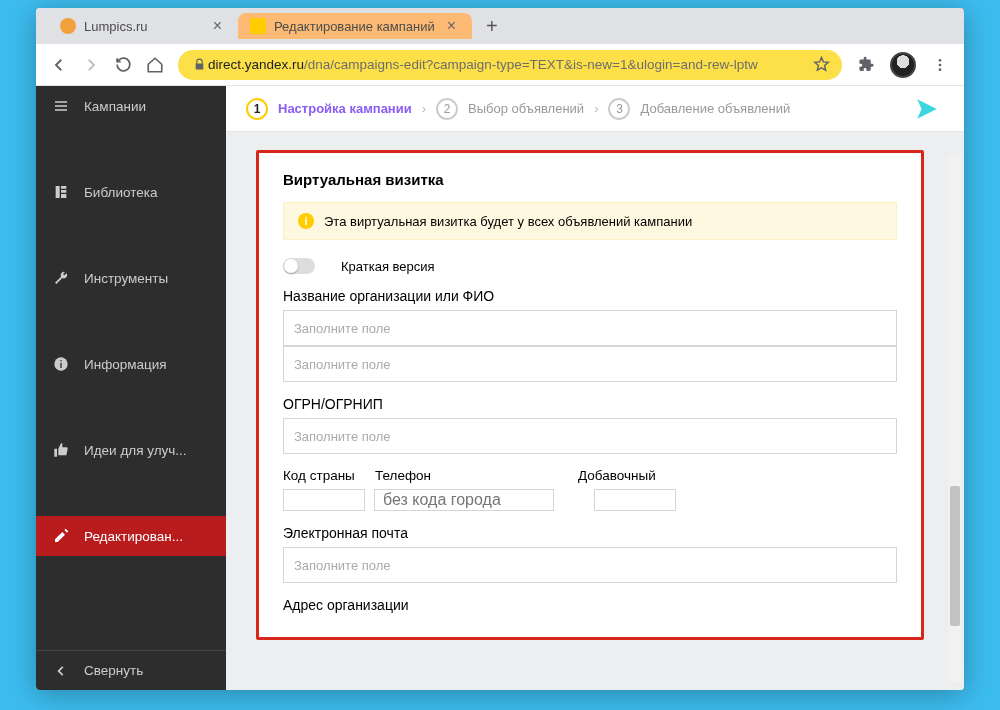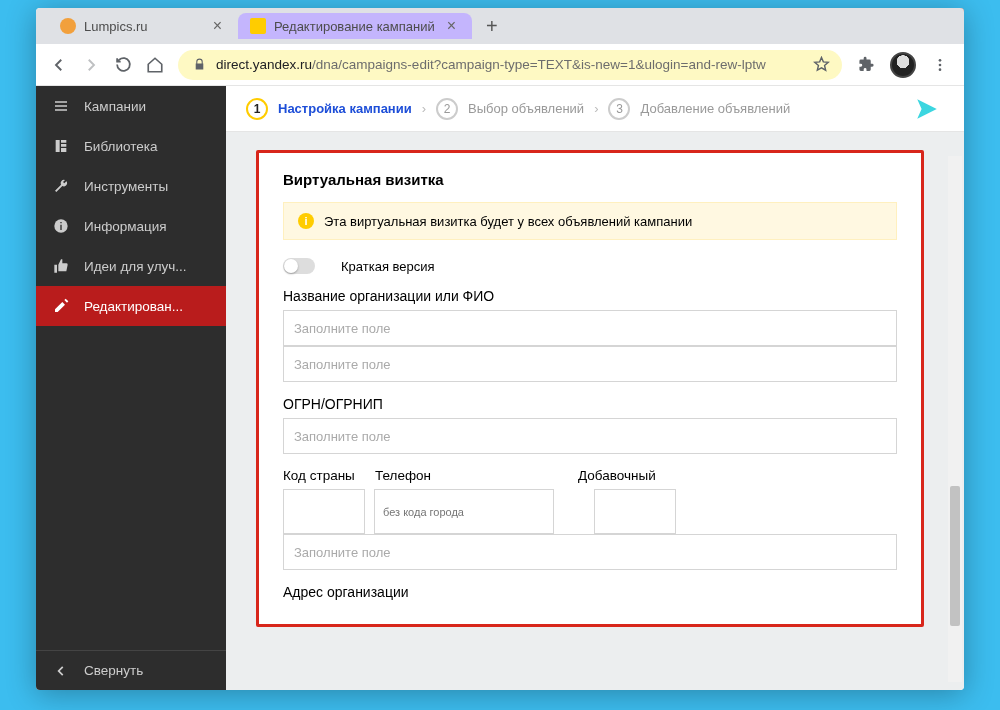--- a/index.html
+++ b/index.html
@@ -3,63 +3,63 @@
 <meta charset="utf-8">
 <style>
 * { box-sizing: border-box; margin: 0; padding: 0; }
 body { font-family: Arial, sans-serif; font-size: 13px; background: #3cbdef; width: 1000px; height: 710px; overflow: hidden; position: relative; }
 .win-frame { position: absolute; top: 8px; left: 36px; right: 36px; bottom: 20px; background: #fff; border-radius: 4px; box-shadow: 0 4px 30px rgba(0,0,0,.3); display: flex; flex-direction: column; overflow: hidden; }
 .win-ctrls { position: absolute; top: 0; right: 0; display: flex; }
 .win-btn { width: 46px; height: 28px; display: flex; align-items: center; justify-content: center; font-size: 14px; color: #555; cursor: pointer; }
 .win-btn.close { background: #d0412e; color: #fff; }
 .tab-strip { display: flex; align-items: center; background: #dfe1e5; height: 36px; padding-left: 12px; position: relative; }
 .tab { display: flex; align-items: center; gap: 8px; padding: 0 12px; height: 26px; min-width: 190px; background: #dfe1e5; color: #4c4c4c; border-radius: 8px 8px 0 0; cursor: pointer; }
-.tab.active { background: #c4b5fd; }
+.tab.active { background: #fdba74; }
 .tab-fav { width: 16px; height: 16px; border-radius: 50%; }
 .tab-close { margin-left: auto; color: #666; font-size: 16px; padding: 0 4px; }
 .new-tab { margin-left: 6px; font-size: 20px; color: #555; padding: 0 8px; cursor: pointer; }
 .addr-bar { display: flex; align-items: center; gap: 14px; height: 42px; padding: 0 14px; border-bottom: 1px solid #e5e5e5; background: #fff; }
 .nav-ico { width: 18px; color: #5f6368; cursor: pointer; display:flex; align-items:center; justify-content:center; }
-.url-pill { flex: 1; display: flex; align-items: center; gap: 8px; height: 30px; background: #fef9c3; border-radius: 15px; padding: 0 12px; justify-content: center; }
+.url-pill { flex: 1; display: flex; align-items: center; height: 30px; background: #fde047; border-radius: 15px; padding: 0 12px; justify-content: center; }
 .url-text { color: #202124; font-size: 13.5px; white-space: nowrap; overflow: hidden; }
 .url-host { color: #202124; }
 .url-path { color: #6d6d6d; }
 .ext-ico { width: 20px; height: 20px; display:flex; align-items:center; justify-content:center; color:#5f6368; }
 .avatar { width: 26px; height: 26px; border-radius: 50%; background: radial-gradient(circle at 50% 35%, #ddd 35%, #222 36%); border: 2px solid #444; }
 .page { flex: 1; display: flex; overflow: hidden; }
-.sidebar { width: 190px; background: #2d2d2d; color: #ccc; display: flex; flex-direction: column; }
+.sidebar { width: 190px; background: #2d2d2d; color: #ccc; display: flex; flex-direction: column; gap: 46px; }
 .side-item { display: flex; align-items: center; gap: 14px; padding: 12px 16px; cursor: pointer; font-size: 13.5px; white-space: nowrap; overflow: hidden; text-overflow: ellipsis; }
 .side-item.active { background: #b91c1c; color: #fff; }
 .side-ico { width: 18px; display:flex; align-items:center; justify-content:center; }
 .side-spacer { flex: 1; }
 .collapse { border-top: 1px solid #444; }
 .content-wrap { flex: 1; background: #eceeef; display: flex; flex-direction: column; position: relative; }
 .steps { background: #fff; height: 46px; display: flex; align-items: center; gap: 10px; padding: 0 20px; border-bottom: 1px solid #e5e5e5; }
 .step-num { width: 22px; height: 22px; border-radius: 50%; border: 2px solid #ccc; display: flex; align-items: center; justify-content: center; font-size: 12px; color: #999; }
 .step-num.curr { border-color: #ffcc00; color: #222; font-weight: bold; }
 .step-lbl { color: #999; }
-.step-lbl.curr { color: #1d4ed8; font-weight: bold; }
+.step-lbl.curr { color: #8b5cf6; font-weight: bold; }
 .step-sep { color: #bbb; }
 .send-btn { margin-left: auto; width: 34px; height: 34px; display:flex; align-items:center; justify-content:center; cursor:pointer; }
 .scroller { flex: 1; overflow: auto; padding: 18px 40px 18px 30px; }
 .card { background: #fff; border: 3px solid #d8261b; border-radius: 2px; padding: 18px 24px; }
 .card h3 { font-size: 15px; margin-bottom: 14px; }
 .notice { background: #fff8e1; border: 1px solid #fff0bf; padding: 10px 14px; display: flex; align-items: center; gap: 10px; margin-bottom: 18px; font-size: 13px; }
 .notice-ico { width: 16px; height: 16px; border-radius: 50%; background: #ffcc00; color: #fff; display:flex; align-items:center; justify-content:center; font-size: 11px; font-weight: bold; }
 .toggle-row { display: flex; align-items: center; gap: 26px; margin-bottom: 14px; }
 .toggle { width: 32px; height: 16px; background: #ddd; border-radius: 10px; position: relative; cursor: pointer; }
 .toggle::after { content: ''; width: 14px; height: 14px; background: #fff; border-radius: 50%; position: absolute; top: 1px; left: 1px; box-shadow: 0 1px 2px rgba(0,0,0,.3); }
 .fld-lbl { font-size: 14px; margin-bottom: 6px; margin-top: 14px; }
 .fld-lbl:first-of-type { margin-top: 0; }
 .txt-input { width: 100%; height: 36px; border: 1px solid #d5d5d5; padding: 0 10px; font-size: 13px; color: #333; }
 .txt-input::placeholder { color: #aaa; }
 .phone-row { display: flex; gap: 10px; margin-top: 6px;}
 .phone-row .cell { display:flex; flex-direction:column; }
 .phone-row .cell .lbl { font-size: 13.5px; margin-bottom: 6px; }
-.phone-row input { height: 45px; border: 1px solid #d5d5d5; padding: 0 8px; font-size: 11px; }
+.phone-row input { height: 22px; border: 1px solid #d5d5d5; padding: 0 8px; font-size: 16px; }
 .pc-country { width: 82px; }
 .pc-region { width: 100px; margin-left: -1px;}
 .pc-phone { width: 180px; margin-left: -1px;}
 .pc-ext { width: 82px; margin-left: 16px;}
 .vert-scroll { position: absolute; right: 2px; top: 70px; width: 14px; bottom: 8px; background: #f1f1f1; }
 .vert-thumb { position: absolute; left: 2px; width: 10px; top: 330px; height: 140px; background: #c2c2c2; border-radius: 2px; }
 svg { display:block; }
 </style>
 </head>
 <body>
@@ -242,20 +242,21 @@
             <div class="cell">
                 <div class="lbl">Телефон</div>
                 <input class="pc-phone" placeholder="без кода города" style="">
               </div>
             <div class="cell" style="margin-left:14px">
                 <div class="lbl">Добавочный</div>
                 <input class="pc-ext" style="">
               </div>
           </div>
 
+          <div class="fld-lbl">Электронная почта</div>
           <input class="txt-input" placeholder="Заполните поле" style="">
 
           <div class="fld-lbl">Адрес организации</div>
         </div>
       </div>
 
       <div class="vert-scroll">
           <div class="vert-thumb"></div>
         </div>
     </div>

